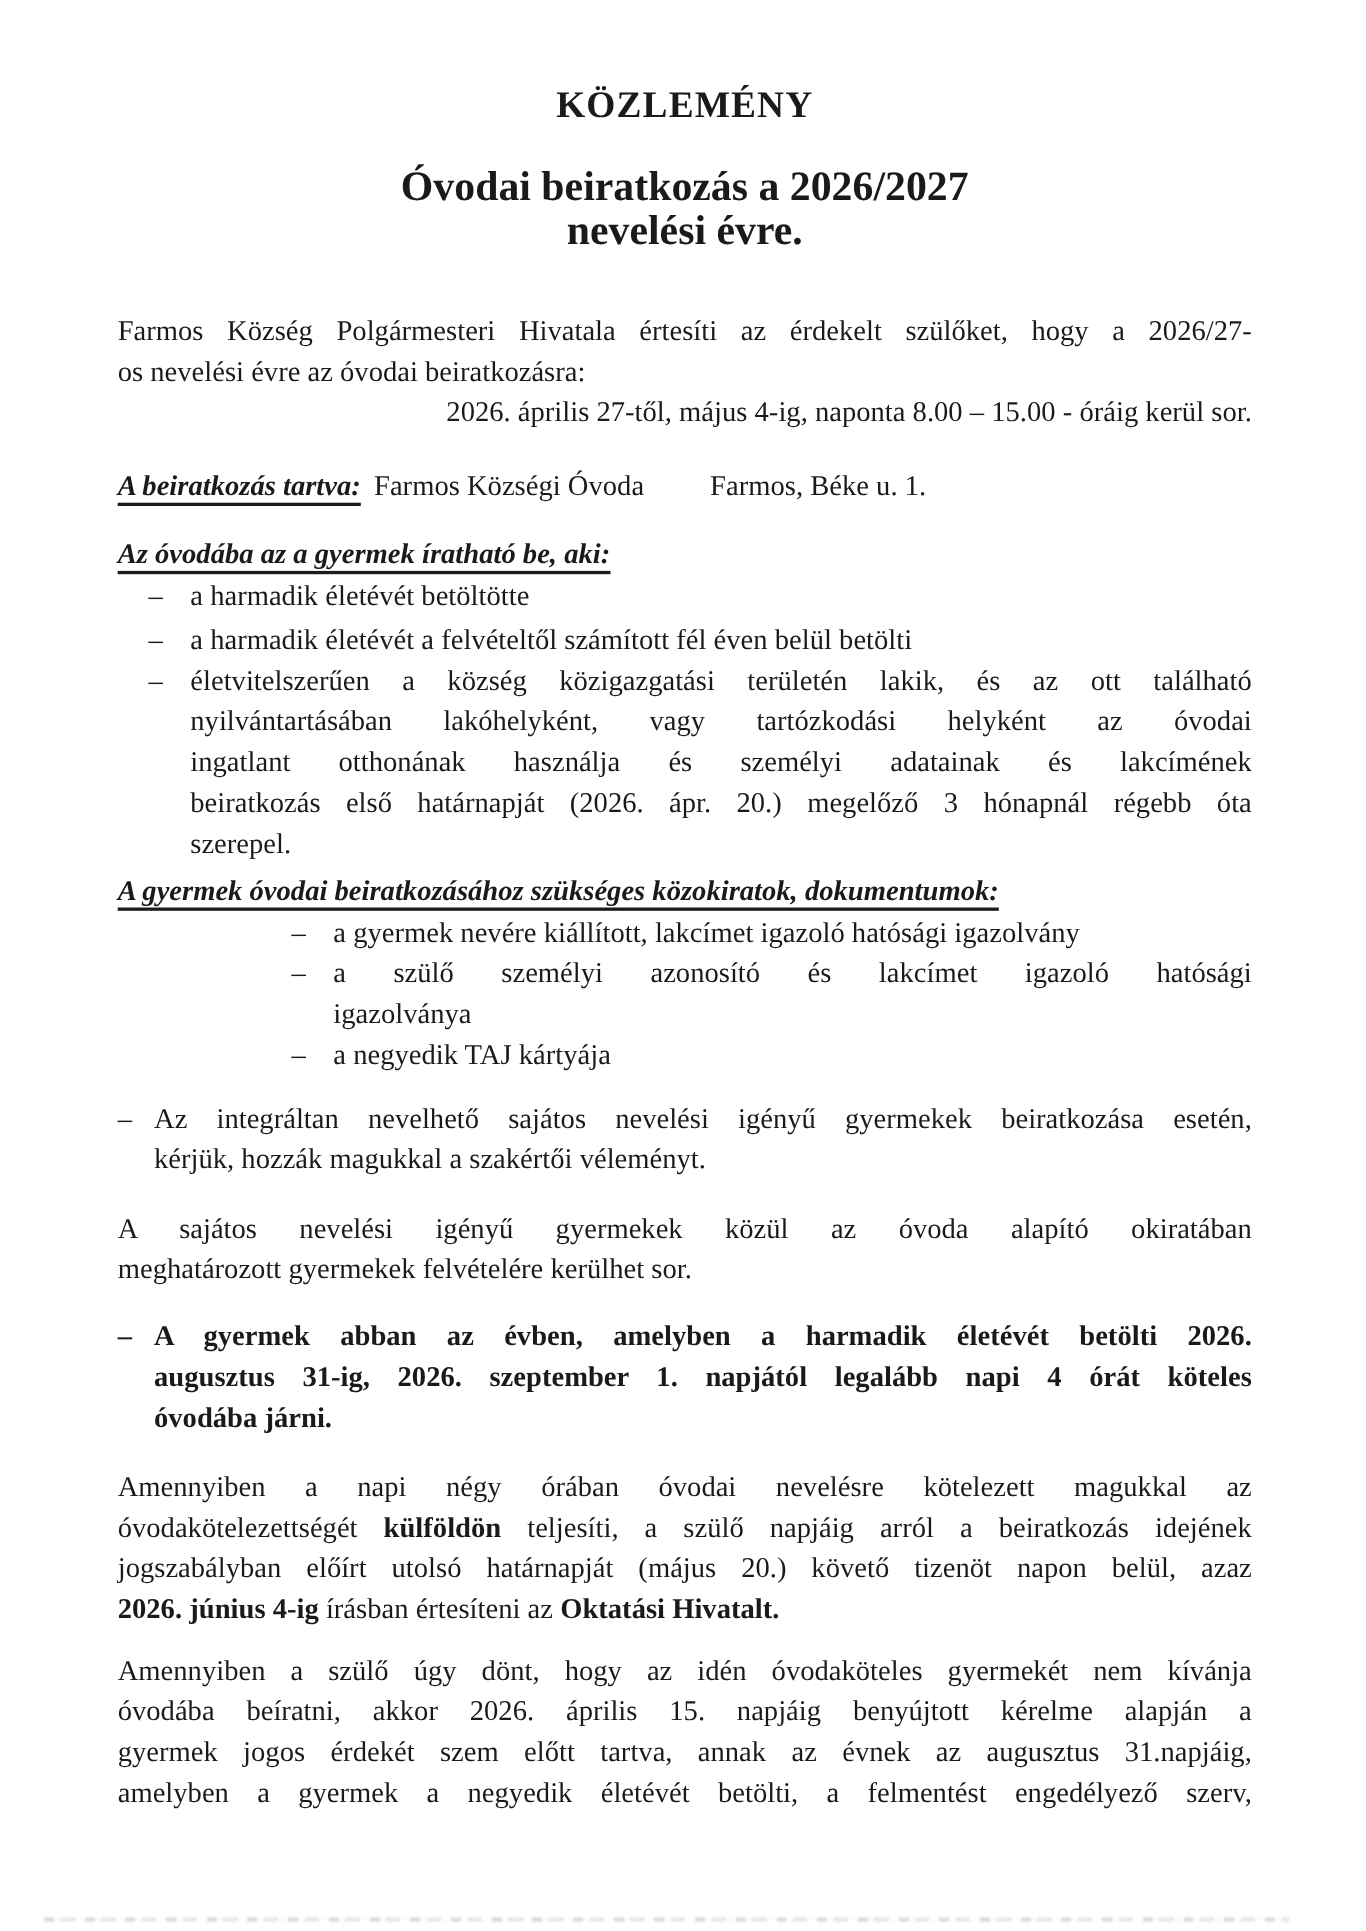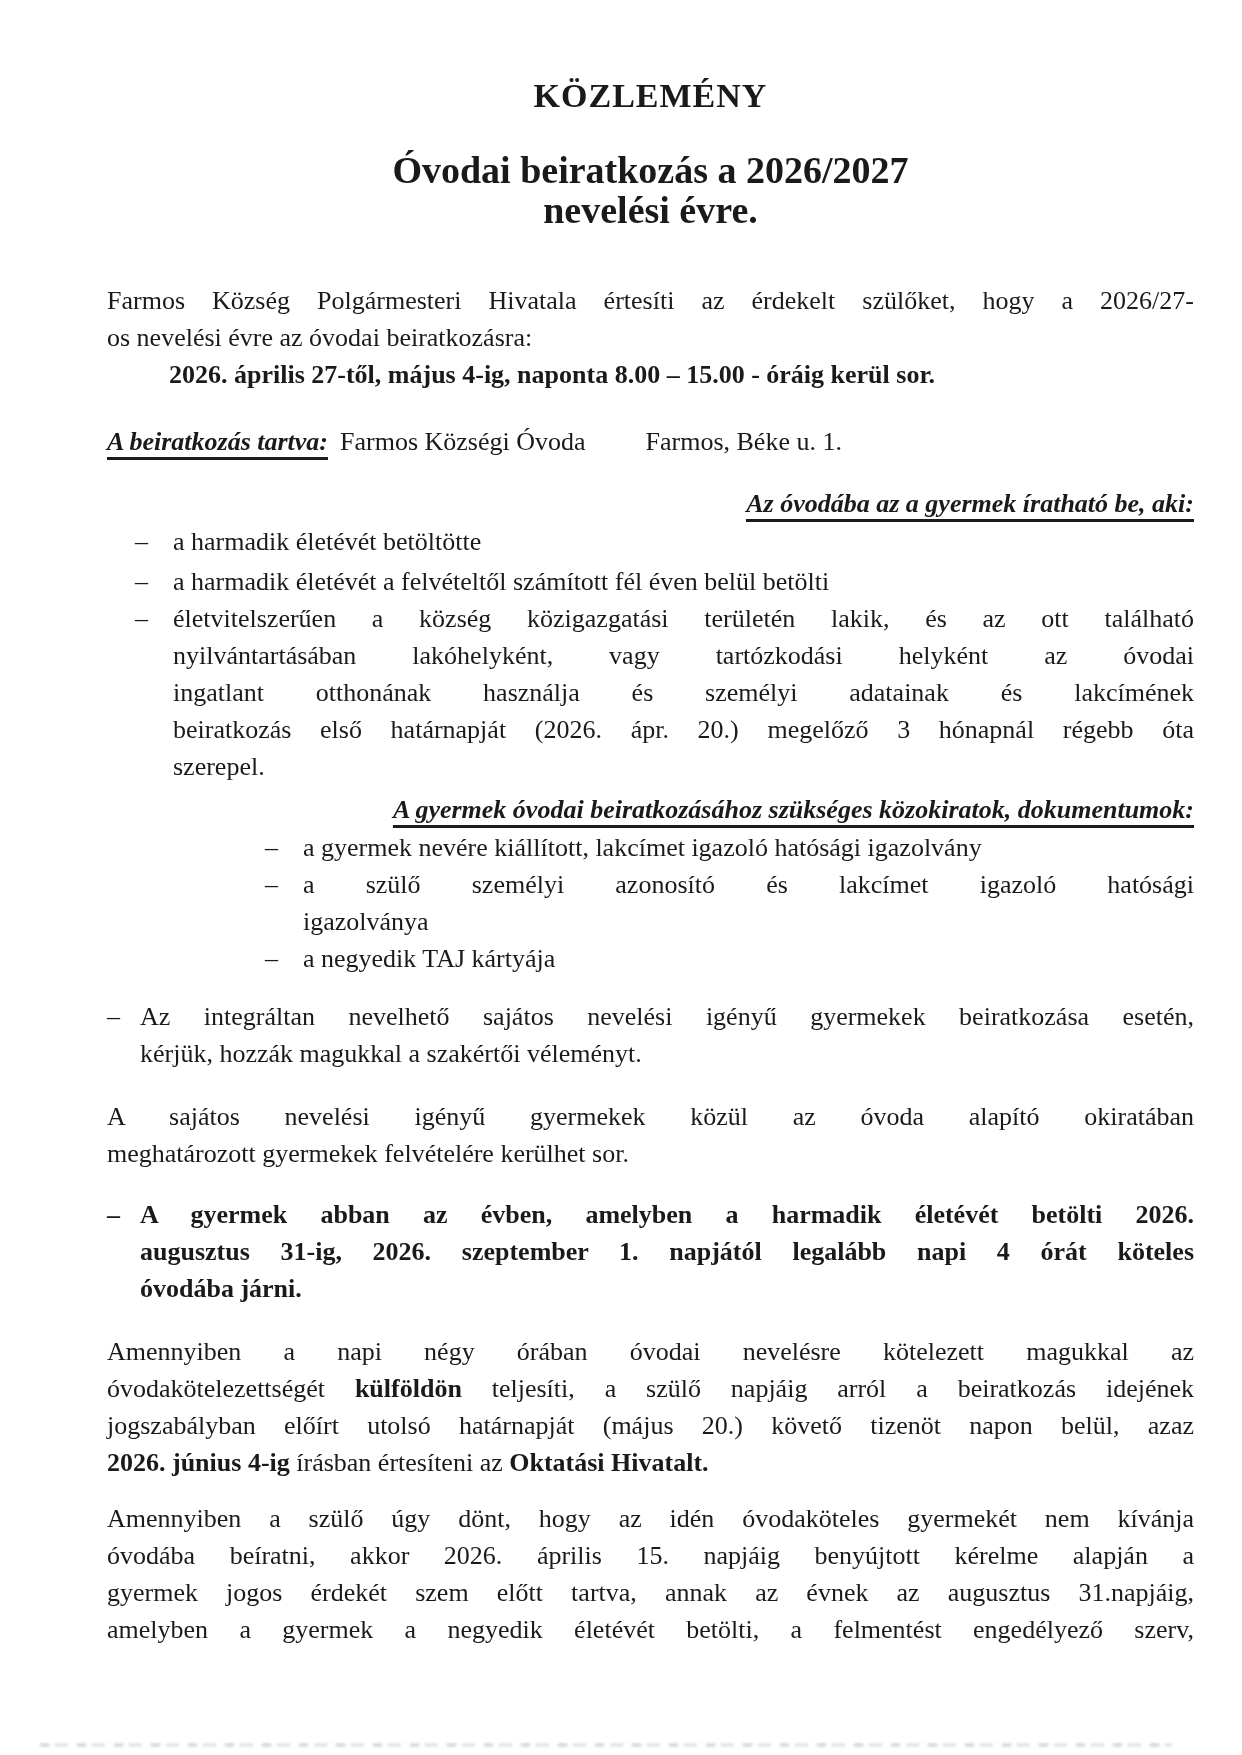--- a/index.html
+++ b/index.html
@@ -5,21 +5,21 @@
   html, body { margin: 0; padding: 0; background: #ffffff; }
   .page {
     position: relative;
     width: 1242px;
     height: 1755px;
     background: #ffffff;
     color: #1a1a1a;
     font-family: "Liberation Serif", "DejaVu Serif", serif;
     font-size: 26px;
     box-sizing: border-box;
-    padding: 74px 48px 0 107px;
+    padding: 74px 104px 0 107px;
     overflow: hidden;
   }
   .title {
     margin: 0;
     font-size: 34px;
     line-height: 44px;
     font-weight: bold;
     text-align: center;
     letter-spacing: 1px;
   }
@@ -34,33 +34,33 @@
     line-height: 37px;
     text-align: justify;
     text-align-last: justify;
   }
   .lline {
     line-height: 37px;
     text-align: left;
   }
   .schedule {
     line-height: 37px;
-    font-weight: bold;
+    font-weight: normal;
     padding-left: 62px;
+    text-align: right;
   }
   .intro { margin-top: 52px; }
   .location-line { margin-top: 30px; line-height: 37px; }
   .ul { border-bottom: 3px solid #1b1b1b; padding-bottom: 1px; }
   .bi { font-weight: bold; font-style: italic; }
   .sec-heading {
     margin-top: 25px;
     line-height: 37px;
     font-weight: bold;
     font-style: italic;
-    text-align: right;
   }
   .sec-heading.docs { margin-top: 6px; }
   .bullet-item {
     position: relative;
     margin-left: 28px;
     padding-left: 38px;
   }
   .bullet-item .dash { position: absolute; left: 0; top: 0; line-height: 37px; }
   .eli-1 { margin-top: 1px; }
   .eli-2 { margin-top: 3px; }

